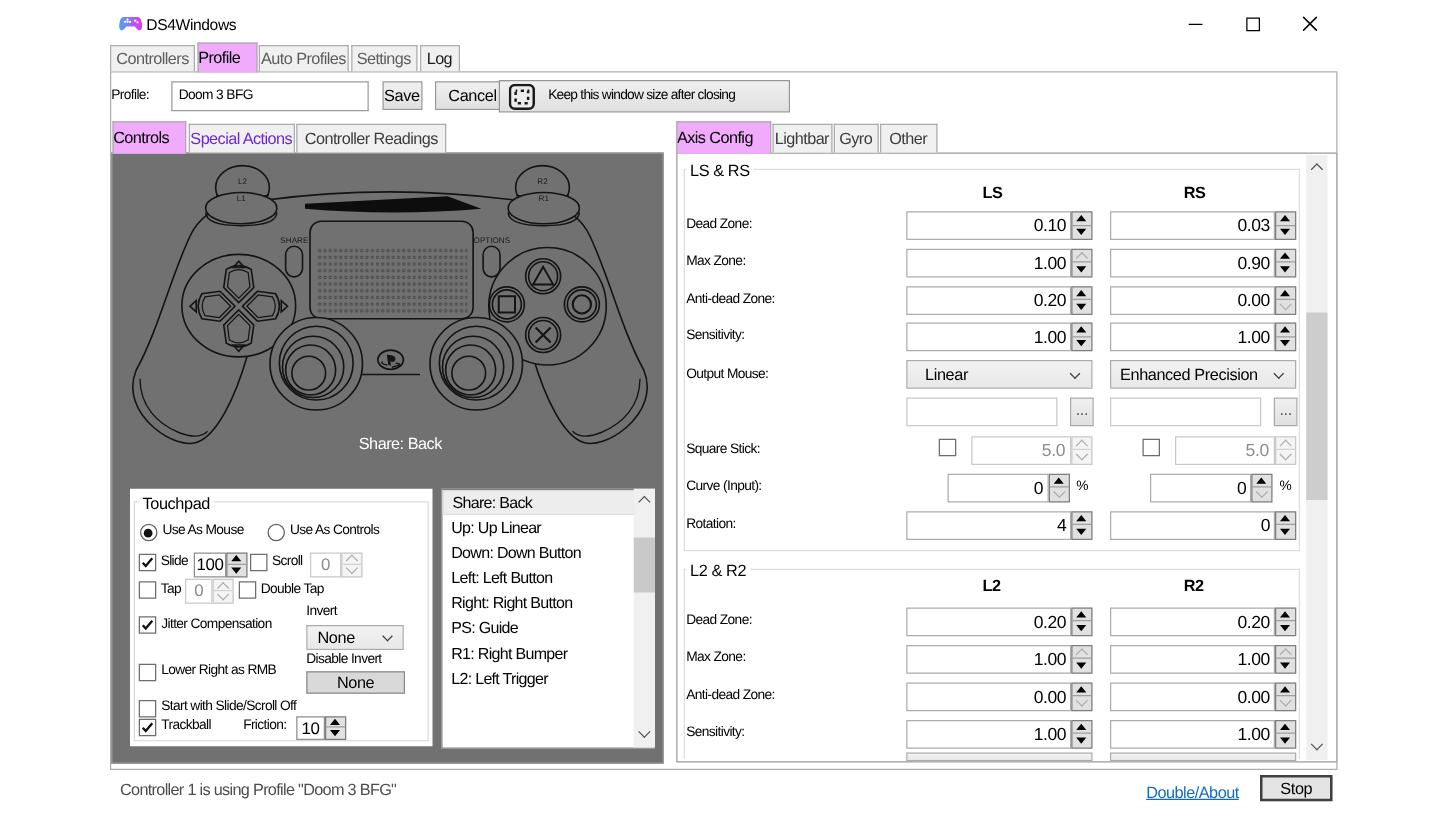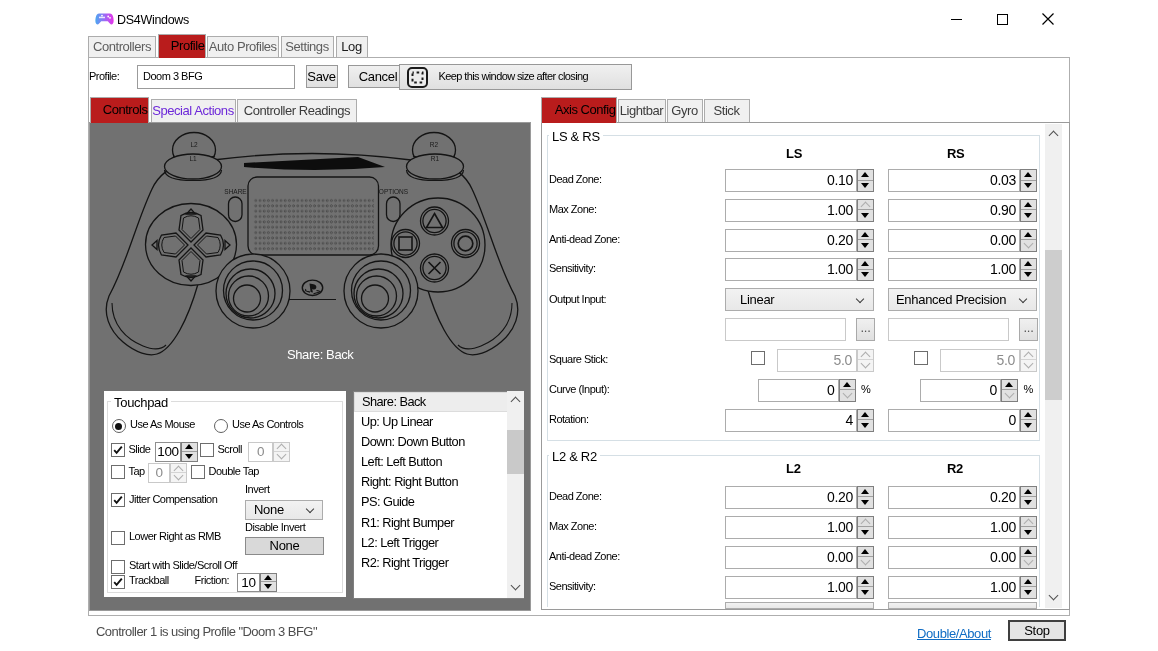--- a/index.html
+++ b/index.html
@@ -1,23 +1,23 @@
 <!DOCTYPE html>
 <html><head><meta charset="utf-8">
 <style>
 * { margin:0; padding:0; box-sizing:border-box; }
 html,body { width:1158px; height:651px; background:#fff; overflow:hidden;
   font-family:"Liberation Sans", sans-serif; }
 .abs { position:absolute; }
 .tab { position:absolute; height:21px; background:#f0f0f0; border:1px solid #acacac;
   border-bottom:none; color:#5d5d5d; font-size:13px; letter-spacing:-0.45px;
   text-align:center; line-height:20px; white-space:nowrap; overflow:hidden; }
-.tabsel { position:absolute; height:24px; background:#b91c1c; border:1px solid #acacac;
+.tabsel { position:absolute; height:24px; background:#f0abfc; border:1px solid #acacac;
   border-bottom:none; color:#000; font-size:13px; letter-spacing:-0.45px;
-  text-align:right; line-height:22px; z-index:5; white-space:nowrap; overflow:hidden; }
+  text-align:left; line-height:22px; z-index:5; white-space:nowrap; overflow:hidden; }
 .lbl { position:absolute; font-size:11px; letter-spacing:-0.5px; color:#000; white-space:nowrap; }
 .btn { position:absolute; background:linear-gradient(#f0f0f0,#e0e0e0); border:1px solid #989898;
   font-size:13px; letter-spacing:-0.3px; color:#000; text-align:center; }
 .num { position:absolute; background:#fff; border:1px solid #acacac;
   font-size:14px; letter-spacing:-0.3px; color:#000; text-align:right; }
 .numd { position:absolute; background:#fff; border:1px solid #c9c9c9;
   font-size:14px; letter-spacing:-0.3px; color:#8c8c8c; text-align:right; }
 .spin { position:absolute; width:17px; border:1px solid #7f7f7f; background:#e1e1e1; }
 .spind { position:absolute; width:17px; border:1px solid #c9c9c9; background:#f4f4f4; }
 .sb { position:relative; width:100%; height:50%; }
@@ -255,32 +255,31 @@
   </div>
 <div class="abs" style="left:353px;top:390.5px;width:171px;height:208px;background:#fff;border:1px solid #7f7f7f;overflow:hidden">
     <div class="li" style="background:#ededed;border:1px solid #dcdcdc;line-height:18px;">Share: Back</div>
     <div class="li" style="">Up: Up Linear</div>
     <div class="li" style="">Down: Down Button</div>
     <div class="li" style="">Left: Left Button</div>
     <div class="li" style="">Right: Right Button</div>
     <div class="li" style="">PS: Guide</div>
     <div class="li" style="">R1: Right Bumper</div>
     <div class="li" style="">L2: Left Trigger</div>
-    <div class="li" style="">R2: Right Trigger</div>
   </div>
 <div class="abs" style="left:507px;top:391px;width:16.5px;height:207px;background:#f0f0f0">
 <div class="cu" style="left:8px;top:8px;border-color:#505050"></div>
 <div class="cd" style="left:8px;top:196px;border-color:#505050"></div>
 <div class="abs" style="left:0px;top:39px;width:16.5px;height:44px;background:#c9c9c9"></div>
 </div>
 <div class="abs" style="left:540.5px;top:122px;width:529px;height:488px;border:1px solid #9a9a9a;background:#fff"></div>
 <div class="tabsel" style="left:540.5px;top:97px;width:76px;height:26px;line-height:24px">Axis Config</div>
 <div class="tab" style="left:617.5px;top:99px;width:48px;height:23px;line-height:22px;color:#3c3c3c">Lightbar</div>
 <div class="tab" style="left:666.5px;top:99px;width:36px;height:23px;line-height:22px;color:#3c3c3c">Gyro</div>
-<div class="tab" style="left:703.5px;top:99px;width:46px;height:23px;line-height:22px;color:#3c3c3c">Stick</div>
+<div class="tab" style="left:703.5px;top:99px;width:46px;height:23px;line-height:22px;color:#3c3c3c">Other</div>
 <div class="gb" style="left:546.5px;top:135px;width:493px;height:306px"></div>
 <div class="gblab" style="left:549px;top:128.5px">LS &amp; RS</div>
 <div class="hdr" style="left:786px;top:146px">LS</div>
 <div class="hdr" style="left:947px;top:146px">RS</div>
 <div class="lbl" style="left:549px;top:173px">Dead Zone:</div>
 <div class="num" style="left:725px;top:169px;width:132px;height:23px;line-height:21px;padding-right:3px">0.10</div>
 <div class="spin" style="left:857px;top:169px;height:23px">
     <div class="sb sb1">
       <i class="tu"></i>
     </div>
@@ -347,21 +346,21 @@
   </div>
 <div class="num" style="left:888px;top:258px;width:132px;height:23px;line-height:21px;padding-right:3px">1.00</div>
 <div class="spin" style="left:1020px;top:258px;height:23px">
     <div class="sb sb1">
       <i class="tu"></i>
     </div>
     <div class="sb">
       <i class="td"></i>
     </div>
   </div>
-<div class="lbl" style="left:549px;top:293px">Output Input:</div>
+<div class="lbl" style="left:549px;top:293px">Output Mouse:</div>
 <div class="combo" style="left:725px;top:288px;width:149px;height:23px;line-height:21px;padding-left:14px">Linear<i class="chev" style="right:10px;top:7px"></i></div>
 <div class="combo" style="left:888px;top:288px;width:149px;height:23px;line-height:21px;padding-left:7px">Enhanced Precision<i class="chev" style="right:10px;top:7px"></i></div>
 <div class="abs" style="left:725px;top:318px;width:121px;height:23px;background:#fff;border:1px solid #c9c9c9"></div>
 <div class="btn" style="left:856px;top:318px;width:19px;height:23px;line-height:18px;color:#555;border-color:#a9a9a9">...</div>
 <div class="abs" style="left:888px;top:318px;width:121px;height:23px;background:#fff;border:1px solid #c9c9c9"></div>
 <div class="btn" style="left:1019px;top:318px;width:19px;height:23px;line-height:18px;color:#555;border-color:#a9a9a9">...</div>
 <div class="lbl" style="left:549px;top:353px">Square Stick:</div>
 <div class="cb" style="left:751px;top:350.5px;width:14px;height:14px"></div>
 <div class="numd" style="left:776.5px;top:348.5px;width:80.5px;height:23px;line-height:21px;padding-right:4px">5.0</div>
 <div class="spind" style="left:857px;top:348.5px;height:23px">

